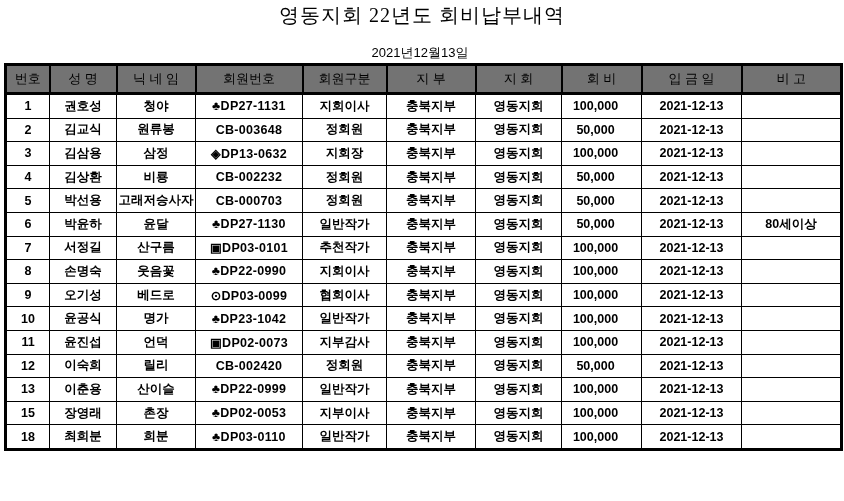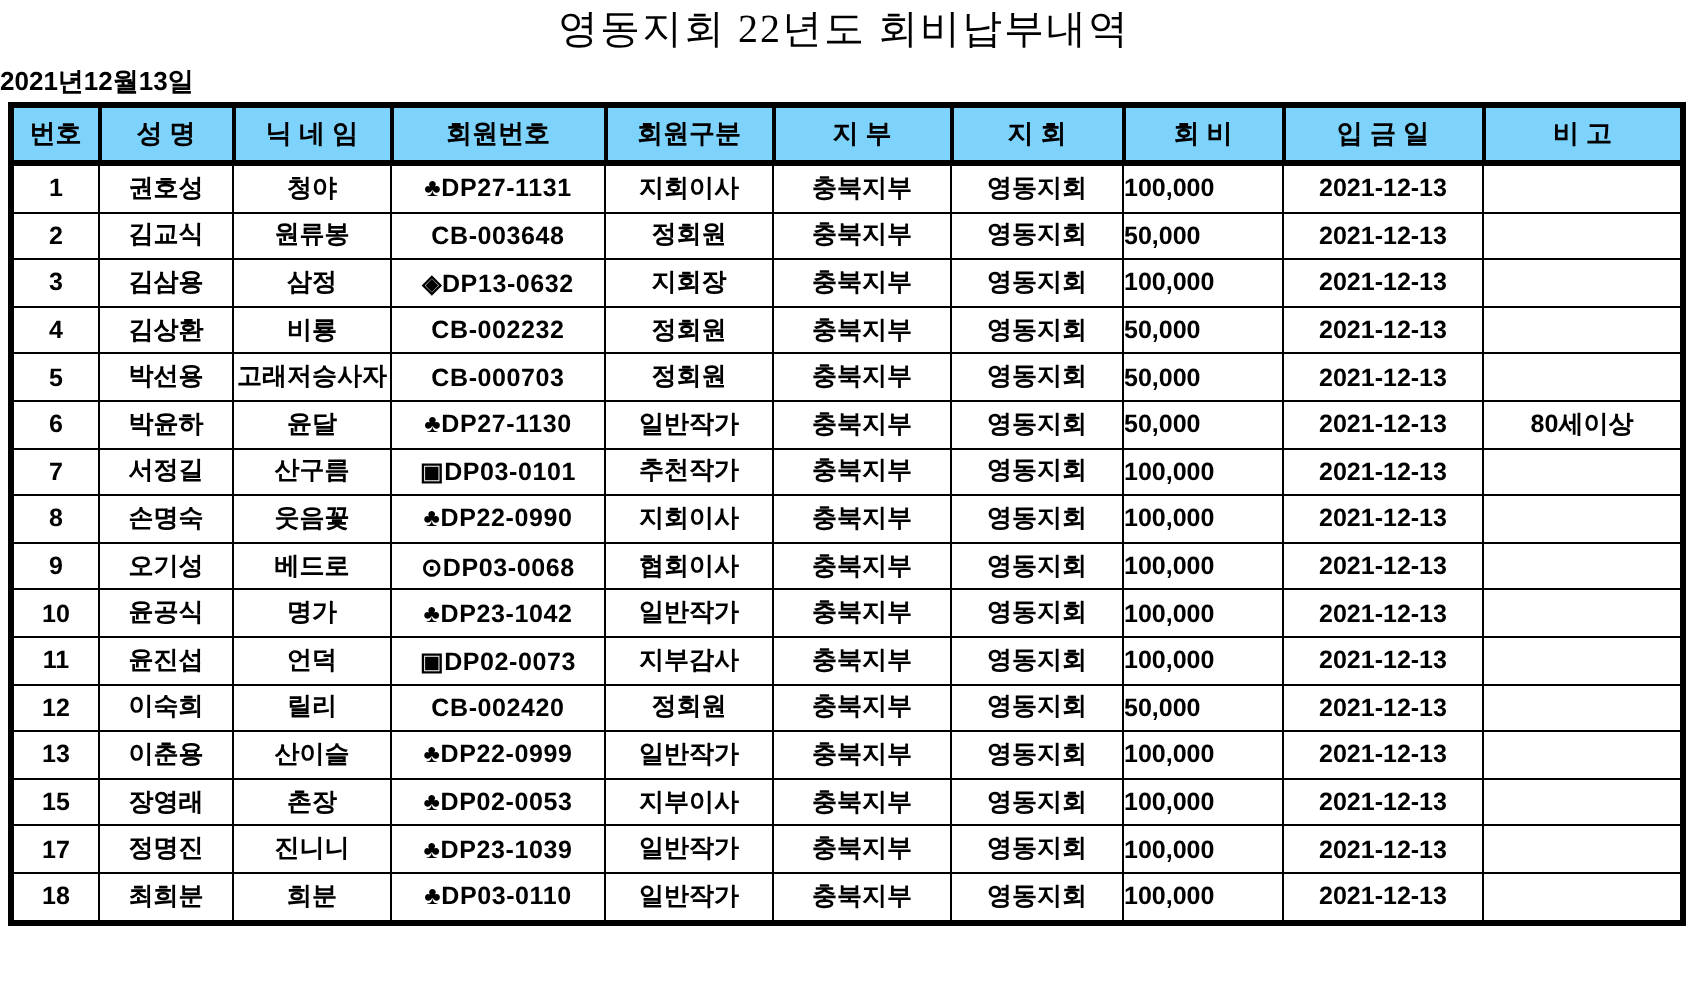--- a/index.html
+++ b/index.html
@@ -20,59 +20,59 @@
   .title {
     text-align: center;
     font-family: "Liberation Serif", "DejaVu Serif", serif;
     font-weight: normal;
     font-size: 20px;
     line-height: 26px;
     padding-top: 2px;
     letter-spacing: 1px;
   }
   .date-line {
-    text-align: left;
-    font-weight: bold;
+    text-align: center;
+    font-weight: normal;
     font-size: 13px;
     line-height: 16px;
     padding-right: 4px;
-    margin-top: 5px;
+    margin-top: 17px;
     margin-bottom: 2px;
   }
   table.fee-table {
     table-layout: fixed;
     border-collapse: collapse;
     width: 836px;
     margin: 0 4px;
     border: 3px solid #000;
   }
   table.fee-table thead th {
-    background: #7dd3fc;
+    background: #737373;
     border: 2px solid #000;
     border-bottom: 3px solid #000;
     font-size: 13px;
-    font-weight: bold;
+    font-weight: normal;
     height: 26px;
     padding: 0;
     white-space: nowrap;
     overflow: hidden;
     text-align: center;
   }
   table.fee-table tbody td {
     border: 1px solid #000;
     text-align: center;
     font-weight: bold;
     font-size: 12.5px;
     height: 22.6px;
     padding: 0;
     white-space: nowrap;
     overflow: hidden;
   }
   table.fee-table tbody td.col-fee {
-    text-align: left;
+    text-align: center;
     padding-right: 12px;
   }
   table.fee-table tbody td.col-member_no {
     letter-spacing: 0.3px;
   }
   col.w-no { width: 44px; }
   col.w-name { width: 67px; }
   col.w-nickname { width: 79px; }
   col.w-member_no { width: 107px; }
   col.w-member_type { width: 84px; }
@@ -209,21 +209,21 @@
           <td class="col-jibu">충북지부</td>
           <td class="col-jihoe">영동지회</td>
           <td class="col-fee">100,000</td>
           <td class="col-deposit_date">2021-12-13</td>
           <td class="col-note"></td>
         </tr>
         <tr>
           <td class="col-no">9</td>
           <td class="col-name">오기성</td>
           <td class="col-nickname">베드로</td>
-          <td class="col-member_no">⊙DP03-0068</td>
+          <td class="col-member_no">⊙DP03-0099</td>
           <td class="col-member_type">협회이사</td>
           <td class="col-jibu">충북지부</td>
           <td class="col-jihoe">영동지회</td>
           <td class="col-fee">100,000</td>
           <td class="col-deposit_date">2021-12-13</td>
           <td class="col-note"></td>
         </tr>
         <tr>
           <td class="col-no">10</td>
           <td class="col-name">윤공식</td>
@@ -278,32 +278,20 @@
           <td class="col-nickname">촌장</td>
           <td class="col-member_no">♣DP02-0053</td>
           <td class="col-member_type">지부이사</td>
           <td class="col-jibu">충북지부</td>
           <td class="col-jihoe">영동지회</td>
           <td class="col-fee">100,000</td>
           <td class="col-deposit_date">2021-12-13</td>
           <td class="col-note"></td>
         </tr>
         <tr>
-          <td class="col-no">17</td>
-          <td class="col-name">정명진</td>
-          <td class="col-nickname">진니니</td>
-          <td class="col-member_no">♣DP23-1039</td>
-          <td class="col-member_type">일반작가</td>
-          <td class="col-jibu">충북지부</td>
-          <td class="col-jihoe">영동지회</td>
-          <td class="col-fee">100,000</td>
-          <td class="col-deposit_date">2021-12-13</td>
-          <td class="col-note"></td>
-        </tr>
-        <tr>
           <td class="col-no">18</td>
           <td class="col-name">최희분</td>
           <td class="col-nickname">희분</td>
           <td class="col-member_no">♣DP03-0110</td>
           <td class="col-member_type">일반작가</td>
           <td class="col-jibu">충북지부</td>
           <td class="col-jihoe">영동지회</td>
           <td class="col-fee">100,000</td>
           <td class="col-deposit_date">2021-12-13</td>
           <td class="col-note"></td>

